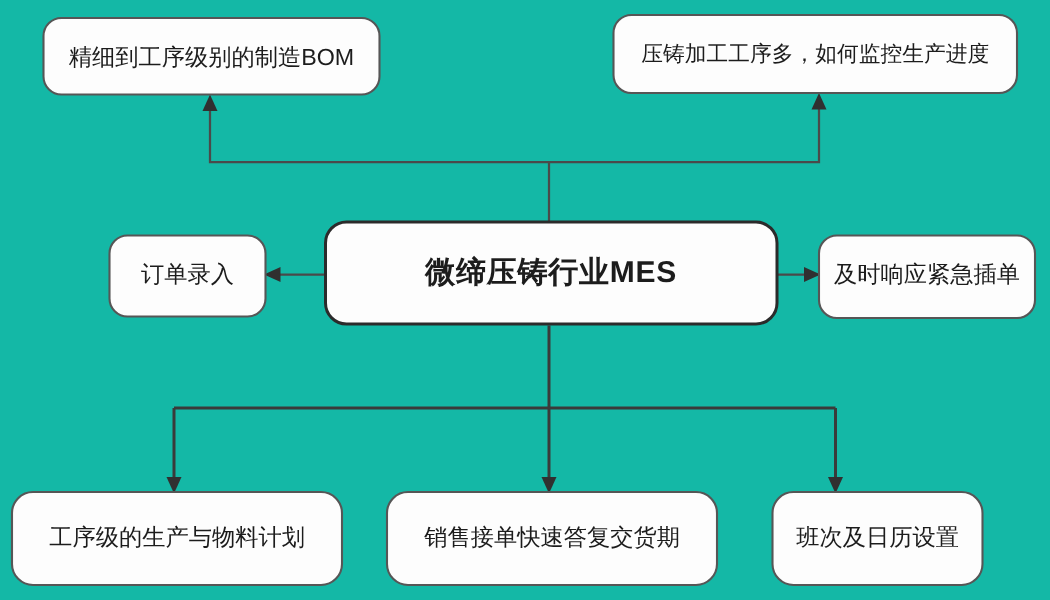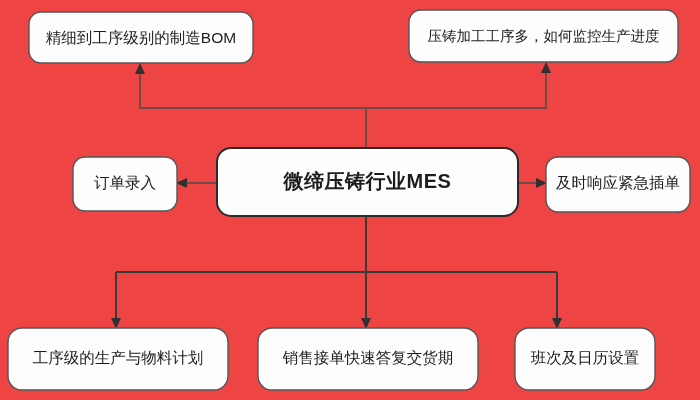--- a/index.html
+++ b/index.html
@@ -11,21 +11,21 @@
   body {
     width: 700px;
     height: 400px;
     font-family: "Liberation Sans", "DejaVu Sans", sans-serif;
     overflow: hidden;
   }
   #diagram-root {
     position: relative;
     width: 700px;
     height: 400px;
-    background: #ef4444;
+    background: #14b8a6;
   }
   svg.diagram-canvas {
     position: absolute;
     left: 0;
     top: 0;
     width: 700px;
     height: 400px;
     display: block;
   }
   .node-box {

